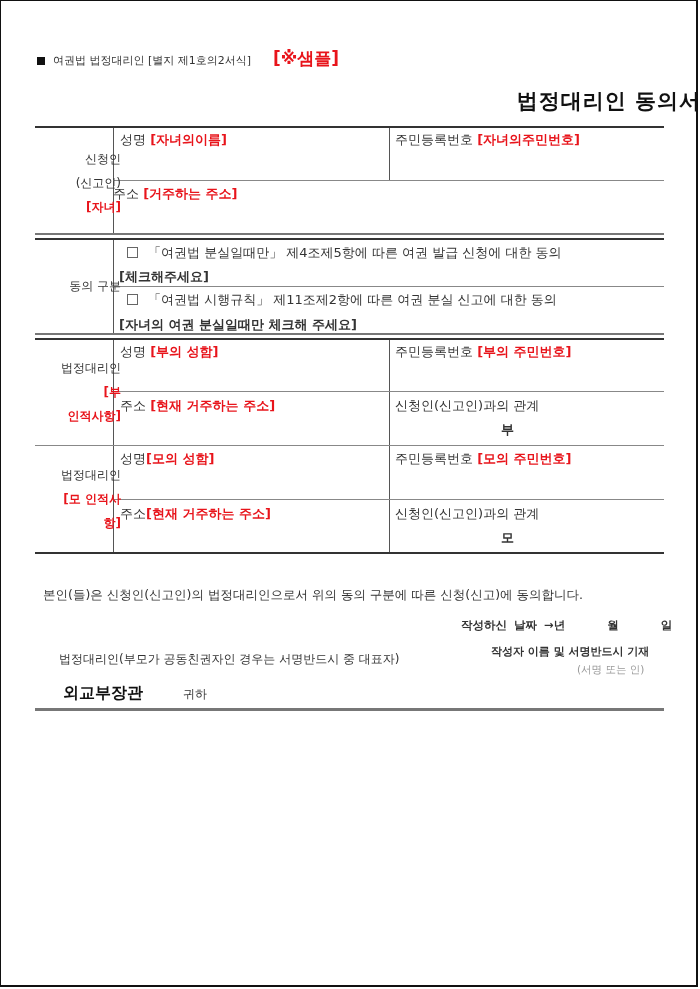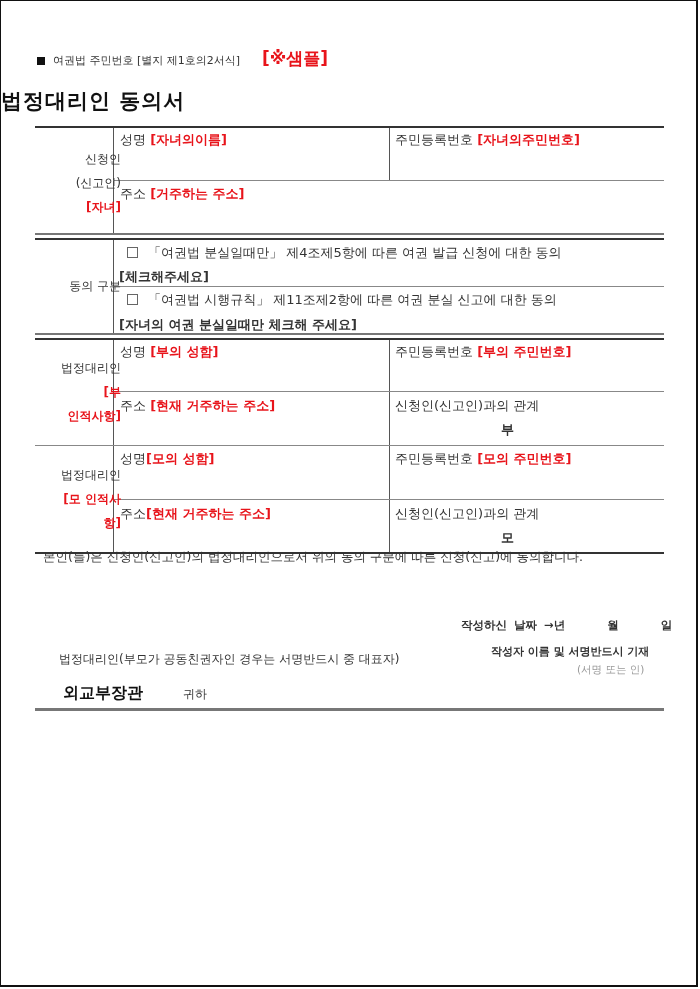--- a/index.html
+++ b/index.html
@@ -2,36 +2,36 @@
 <html><head>
 <meta charset="utf-8">
 <style>
   html, body { margin:0; padding:0; background:#ffffff; }
   body { width:700px; height:989px; position:relative; font-family:"DejaVu Sans", "Liberation Sans", sans-serif; color:#222; overflow:hidden; }
   .page { position:absolute; left:0; top:0; width:698px; height:987px; border:1px solid #111; border-right:2px solid #111; border-bottom:2px solid #111; box-sizing:border-box; }
   .red { color:#e8141b; font-weight:bold; }
   .header { position:absolute; left:36px; top:48px; font-size:11px; color:#333; display:flex; align-items:center; }
   .header .sq { display:inline-block; width:8px; height:8px; background:#111; margin-right:8px; }
   .header .sample { font-size:17px; margin-left:22px; position:relative; top:-2px; }
-  .title { position:absolute; left:0; width:700px; top:86px; text-align:left; font-size:21px; font-weight:bold; color:#111; letter-spacing:1px; }
+  .title { position:absolute; left:0; width:700px; top:86px; text-align:right; font-size:21px; font-weight:bold; color:#111; letter-spacing:1px; }
   .rule { position:absolute; left:34px; width:629px; }
   .vline { position:absolute; width:1px; background:#555; }
   .hline { position:absolute; height:1px; background:#888; }
   .t { position:absolute; font-size:13px; color:#333; white-space:nowrap; }
   .lbl { position:absolute; font-size:12px; color:#333; text-align:right; line-height:24px;margin-left:8px; }
   .chk { display:inline-block; width:9px; height:9px; border:1px solid #666; margin-right:10px; vertical-align:middle; position:relative; top:-1px; }
 </style>
 </head>
 <body>
 
 <div class="page">
 
   <div class="header">
     <span class="sq"></span>
-    <span>여권법 주민번호 [별지 제1호의2서식]</span>
+    <span>여권법 법정대리인 [별지 제1호의2서식]</span>
     <span class="sample red">[※샘플]</span>
   </div>
 
   <div class="title">법정대리인 동의서</div>
 
   <div class="rule" style="top:125px;height:2px;background:#333;"></div>
   <div class="vline" style="left:112px;top:127px;height:105px;"></div>
   <div class="vline" style="left:388px;top:127px;height:53px;"></div>
   <div class="hline" style="left:112px;top:179px;width:551px;"></div>
 
@@ -42,21 +42,21 @@
   </div>
 
   <div class="t" style="left:119px;top:130px;">
     <span>성명</span>
     <span class="red">[자녀의이름]</span>
   </div>
   <div class="t" style="left:394px;top:130px;">
     <span>주민등록번호</span>
     <span class="red">[자녀의주민번호]</span>
   </div>
-  <div class="t" style="left:119px;top:184px;">
+  <div class="t" style="left:112px;top:184px;">
     <span>주소</span>
     <span class="red">[거주하는 주소]</span>
   </div>
 
   <div class="rule" style="top:232px;height:2px;background:#777;"></div>
   <div class="rule" style="top:237px;height:2px;background:#333;"></div>
 
   <div class="vline" style="left:112px;top:239px;height:93px;"></div>
   <div class="hline" style="left:112px;top:285px;width:551px;"></div>
   <div class="lbl" style="left:34px;top:273px;width:78px;">동의 구분</div>
@@ -116,21 +116,21 @@
     <span class="red">[모의 주민번호]</span>
   </div>
   <div class="t" style="left:119px;top:504px;">
     <span>주소</span><span class="red">[현재 거주하는 주소]</span>
   </div>
   <div class="t" style="left:394px;top:504px;">신청인(신고인)과의 관계</div>
   <div class="t red" style="left:500px;top:528px;">모</div>
 
   <div class="rule" style="top:551px;height:2px;background:#333;"></div>
 
-  <div class="t" style="left:42px;top:548px;font-size:12.5px;">본인(들)은 신청인(신고인)의 법정대리인으로서 위의 동의 구분에 따른 신청(신고)에 동의합니다.</div>
+  <div class="t" style="left:42px;top:586px;font-size:12.5px;">본인(들)은 신청인(신고인)의 법정대리인으로서 위의 동의 구분에 따른 신청(신고)에 동의합니다.</div>
 
   <div class="t red" style="left:460px;top:617px;font-size:11.5px;word-spacing:3px;white-space:pre;">작성하신 날짜 →년      월      일</div>
 
   <div class="t" style="left:58px;top:650px;font-size:12px;">법정대리인(부모가 공동친권자인 경우는 서명반드시 중 대표자)</div>
   <div class="t red" style="left:490px;top:643px;font-size:11px;">작성자 이름 및 서명반드시 기재</div>
   <div class="t" style="left:576px;top:662px;font-size:10.5px;color:#999;">(서명 또는 인)</div>
 
   <div class="t" style="left:62px;top:682px;font-size:16px;font-weight:bold;color:#111;">외교부장관</div>
   <div class="t" style="left:182px;top:685px;font-size:12px;">귀하</div>
 

